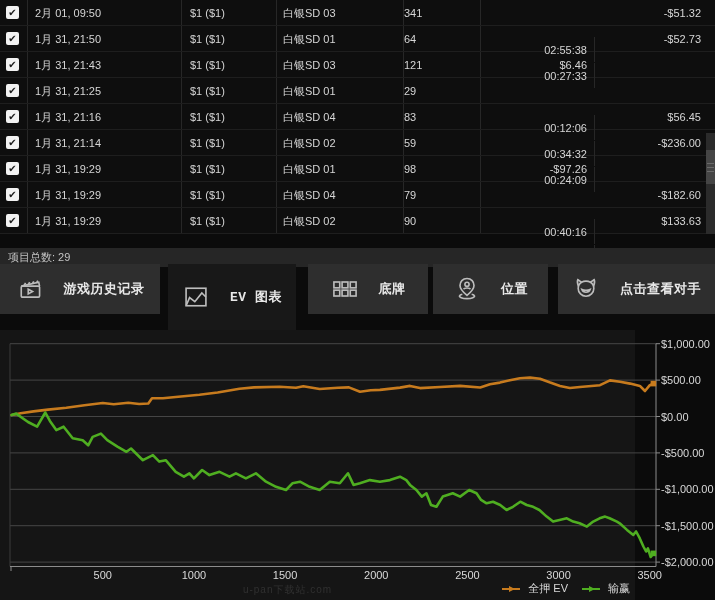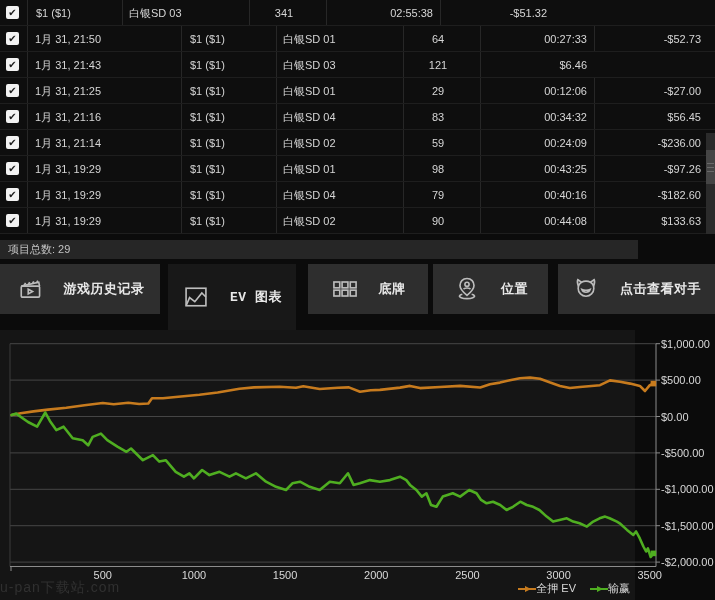--- a/index.html
+++ b/index.html
@@ -10,54 +10,55 @@
     color:#d6d6d6;-webkit-font-smoothing:antialiased;
   }
   
   .table-wrap{position:absolute;left:0;top:0;width:715px;height:234px;background:#0d0d0d;}
   .trow{display:flex;height:26px;line-height:26px;font-size:11px;border-bottom:1px solid #1e1e1e;box-sizing:border-box;background:#0e0e0e;}
   .c{box-sizing:border-box;border-right:1px solid #272727;overflow:hidden;white-space:nowrap;height:100%;}
   .c-check{width:28px;display:flex;align-items:center;}
   .c-date{width:154px;padding-left:7px;}
   .c-stakes{width:95px;padding-left:8px;}
   .c-table{width:127px;padding-left:6px;}
-  .c-hands{width:77px;text-align:center;padding-right:8px;}
-  .c-dur{width:114px;text-align:right;padding-right:7px;}
+  .c-hands{width:77px;text-align:left;padding-right:8px;}
+  .c-dur{width:114px;text-align:right;padding-right:7px;margin-top:37px;}
   .c-won{width:120px;text-align:right;padding-right:14px;border-right:none;}
   .cb{display:inline-block;width:13px;height:13px;margin-left:6px;background:#f2f2f2;border-radius:2px;
       color:#1b1b1b;font-size:10px;line-height:13px;text-align:center;font-weight:bold;}
   
   .vscroll{position:absolute;right:0;top:133px;width:9px;height:101px;background:#2b2b2b;}
   .vthumb{position:absolute;left:0;top:17px;width:9px;height:34px;background:#454545;}
   .grip{position:absolute;left:1px;width:7px;height:1px;background:#6a6a6a;}
   
-  .statusbar{position:absolute;left:0;top:240px;width:638px;height:19px;background:#262626;
+  .statusbar{position:absolute;left:0;top:248px;width:715px;height:19px;background:#262626;
              font-size:11px;line-height:19px;color:#c3c3c3;padding-left:8px;box-sizing:border-box;}
   
   .tabstrip{position:absolute;left:0;top:264px;width:613px;height:66px;background:transparent;font-family:Liberation Mono, monospace;}
   .tab{position:absolute;top:0;height:50px;background:#2e2e2e;display:flex;align-items:center;justify-content:center;
        gap:20px;cursor:pointer;}
   .tab.selected{background:#181818;height:66px;}
   .tab .lbl{font-size:13px;font-weight:bold;color:#e8e8e8;letter-spacing:.5px;}
   .tab svg{display:block;}
   
   .chartpanel{position:absolute;left:0;top:330px;width:635px;height:270px;background:#151515;}
   .legend{position:absolute;right:5px;bottom:4px;display:flex;align-items:center;gap:14px;font-size:11px;color:#d8d8d8;}
-  .legend .item{display:flex;align-items:center;gap:0;}
-  .watermark{position:absolute;left:0;right:60px;bottom:3px;font-size:14px;color:#303030;letter-spacing:1px;}
+  .legend .item{display:flex;align-items:center;gap:8px;}
+  .watermark{position:absolute;left:0;right:60px;bottom:3px;text-align:center;font-size:10px;color:#303030;letter-spacing:1px;}
   text{font-family:"Liberation Sans","DejaVu Sans",sans-serif;}
 </style>
 </head>
 <body>
 
 <div class="table-wrap">
     <div class="trow">
       <div class="c c-check">
         <span class="cb">✔</span>
       </div>
+      <div class="c c-date">2月 01, 09:50</div>
       <div class="c c-stakes">$1 ($1)</div>
       <div class="c c-table">白银SD 03</div>
       <div class="c c-hands">341</div>
       <div class="c c-dur">02:55:38</div>
       <div class="c c-won">-$51.32</div>
     </div>
     <div class="trow">
       <div class="c c-check">
         <span class="cb">✔</span>
       </div>
@@ -80,21 +81,20 @@
     </div>
     <div class="trow">
       <div class="c c-check">
         <span class="cb">✔</span>
       </div>
       <div class="c c-date">1月 31, 21:25</div>
       <div class="c c-stakes">$1 ($1)</div>
       <div class="c c-table">白银SD 01</div>
       <div class="c c-hands">29</div>
       <div class="c c-dur">00:12:06</div>
-      <div class="c c-won">-$27.00</div>
     </div>
     <div class="trow">
       <div class="c c-check">
         <span class="cb">✔</span>
       </div>
       <div class="c c-date">1月 31, 21:16</div>
       <div class="c c-stakes">$1 ($1)</div>
       <div class="c c-table">白银SD 04</div>
       <div class="c c-hands">83</div>
       <div class="c c-dur">00:34:32</div>
@@ -112,21 +112,20 @@
       <div class="c c-won">-$236.00</div>
     </div>
     <div class="trow">
       <div class="c c-check">
         <span class="cb">✔</span>
       </div>
       <div class="c c-date">1月 31, 19:29</div>
       <div class="c c-stakes">$1 ($1)</div>
       <div class="c c-table">白银SD 01</div>
       <div class="c c-hands">98</div>
-      <div class="c c-dur">00:43:25</div>
       <div class="c c-won">-$97.26</div>
     </div>
     <div class="trow">
       <div class="c c-check">
         <span class="cb">✔</span>
       </div>
       <div class="c c-date">1月 31, 19:29</div>
       <div class="c c-stakes">$1 ($1)</div>
       <div class="c c-table">白银SD 04</div>
       <div class="c c-hands">79</div>

